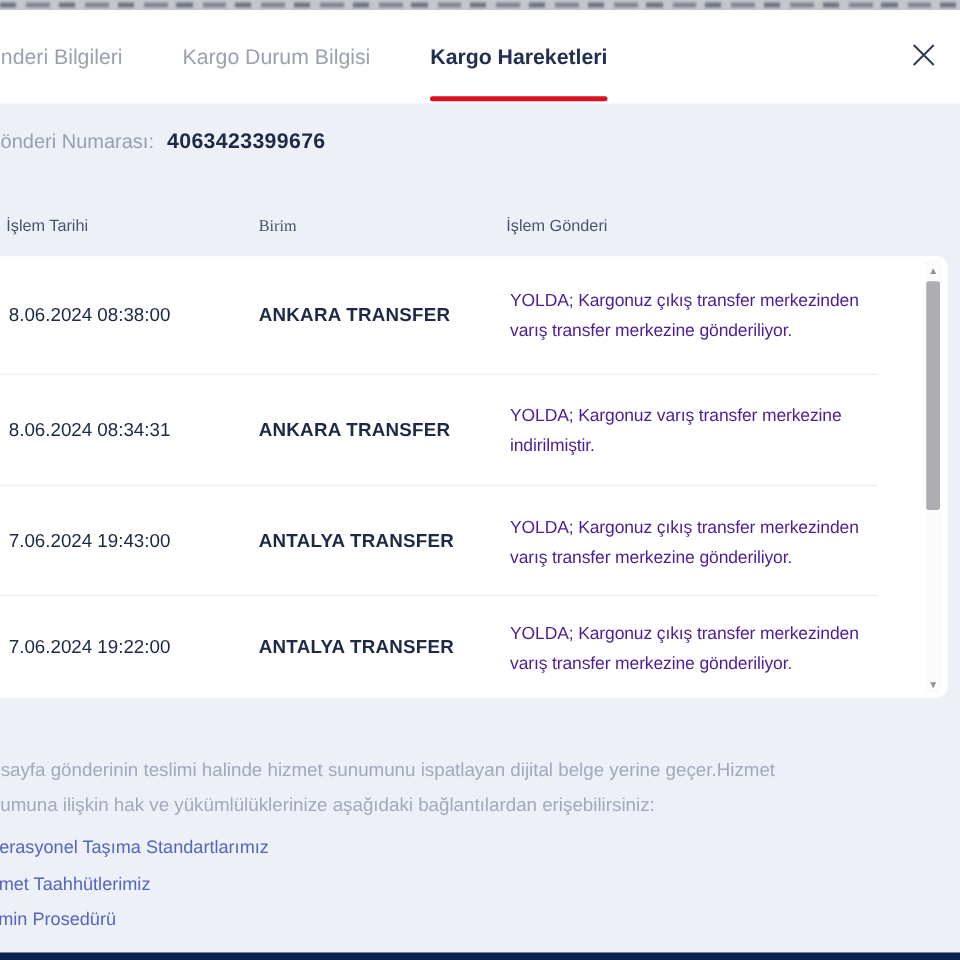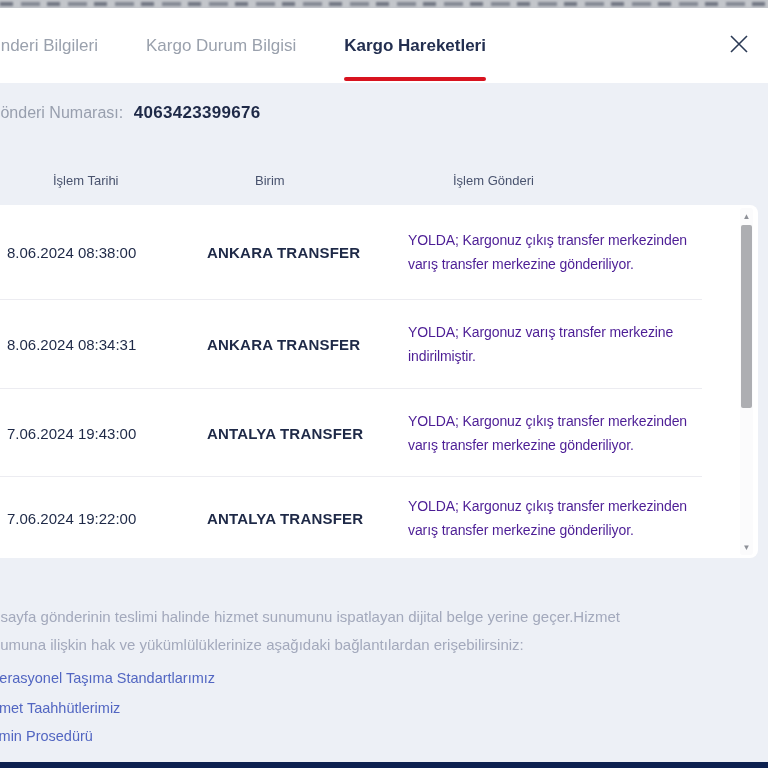--- a/index.html
+++ b/index.html
@@ -20,23 +20,23 @@
   .tab.active { color:#232f50; font-weight:bold; }
   .tab.active::after { content:""; position:absolute; left:0; right:0; bottom:2px; height:4px; background:#d8131f; border-radius:2px; }
   .close-btn { position:absolute; top:50%; right:16px; transform:translateY(-50%); width:26px; height:26px; display:flex; align-items:center; justify-content:center; cursor:pointer; background:none; border:none; }
 
   .body { position:absolute; top:75px; left:0; right:0; bottom:6px; background:#edf0f6; }
 
   .shipment-line { position:absolute; top:20px; left:0; white-space:nowrap; font-size:16px; }
   .shipment-label { color:#989fae; margin-left:-12px; }
   .shipment-number { color:#1e2947; font-weight:bold; font-size:17px; letter-spacing:.3px;margin-left:6px; }
 
-  .thead { position:absolute; top:90px; left:0; right:0; height:16px; font-size:13px; color:#49536e;margin-left:48px; }
+  .thead { position:absolute; top:90px; left:0; right:0; height:16px; font-size:13px; color:#49536e; }
   .thead .th { position:absolute; top:0; white-space:nowrap; }
-  .th-date { left:5px; } .th-unit { left:207px; } .th-desc { left:405px; }
+  .th-date { left:5px; } .th-unit { left:207px;font-family:Liberation Serif, serif; } .th-desc { left:405px; }
 
   .card { position:absolute; top:122px; left:-20px; width:778px; height:353px; background:#ffffff; border-radius:8px; overflow:hidden; }
   .rows { position:absolute; inset:0; padding-right:30px; }
   .row { position:relative; margin:0 26px 0 0; }
   .row + .row { border-top:1px solid #ececf1; }
   .r0{height:94px;} .r1{height:89px;} .r2{height:88px;} .r3{height:82px;}
   .cell { position:absolute; top:50%; transform:translateY(-50%); white-space:nowrap; }
   .c-date { left:27px; font-size:15px; font-weight:normal; color:#1e2947; }
   .c-unit { left:227px; font-size:15px; font-weight:bold; color:#1e2947; letter-spacing:.2px; }
   .c-desc { left:428px; width:300px; font-size:14px; color:#4c1d95; white-space:normal; line-height:24px; letter-spacing:-.1px; }

